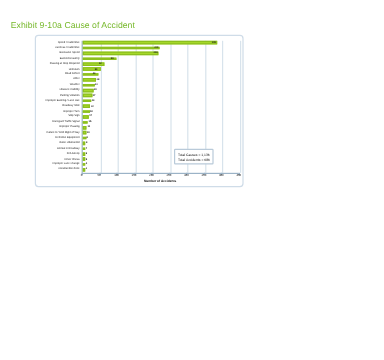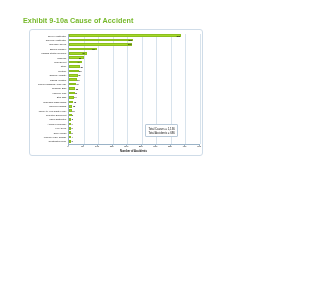--- a/index.html
+++ b/index.html
@@ -17,24 +17,24 @@
 
   .page {
     position: relative;
     width: 232px;
     height: 300px;
     background: #ffffff;
   }
 
   .exhibit-title {
     position: absolute;
-    left: 23px;
+    left: 9px;
     top: 16px;
     font-size: 7.2px;
-    font-weight: bold;
+    font-weight: normal;
     color: #76b82a;
     letter-spacing: 0.05px;
     white-space: nowrap;
   }
 
   
   .chart-card {
     position: absolute;
     left: 29px;
     top: 29px;

